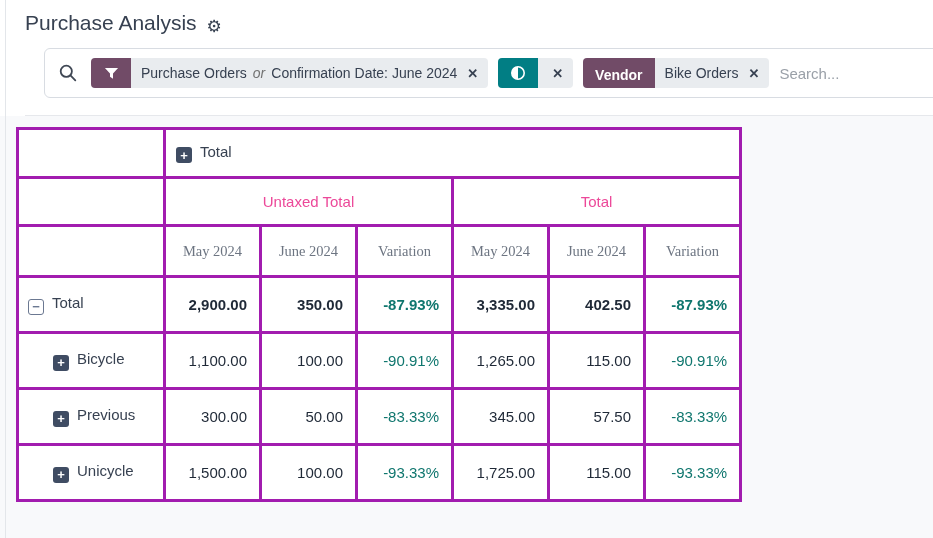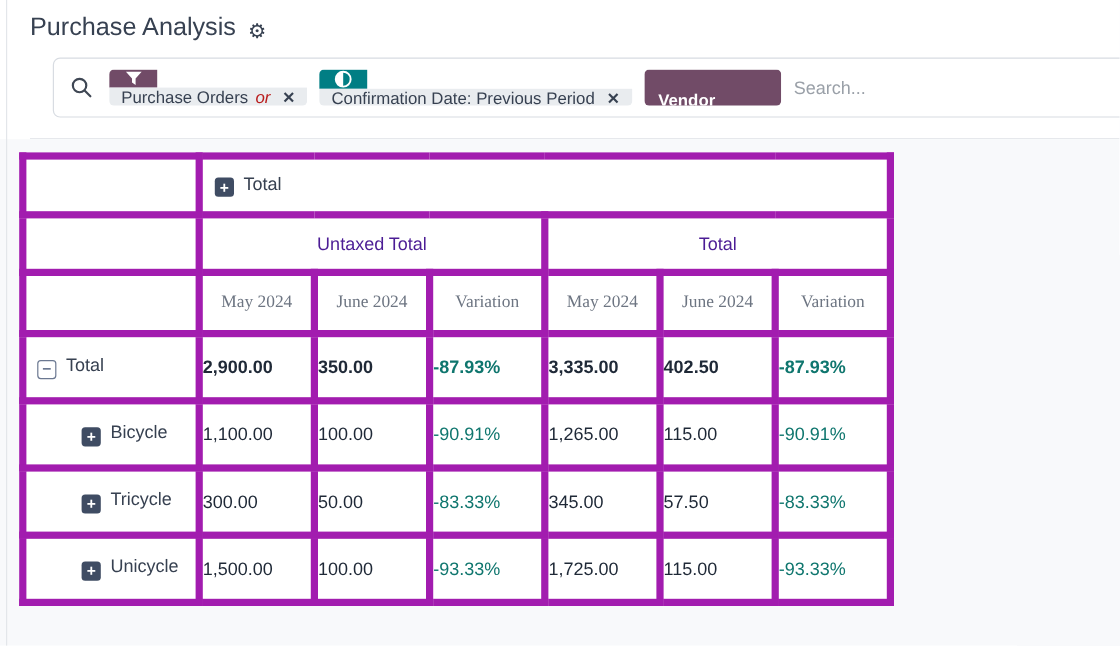--- a/index.html
+++ b/index.html
@@ -10,47 +10,47 @@
   
   .topbar { padding: 11px 0 0 25px; background:#fff; }
   .page-title { display:inline-flex; align-items:flex-end; gap:10px; font-size:21px; color:#374151; }
   .gear { font-size:17px; color:#374151; cursor:pointer; line-height:1; }
 
   
   .searchbox { margin: 13px 0 0 19px; width: 930px; border:1px solid #d8dce2;
     border-radius:6px; background:#fff; display:flex; padding:9px 10px 9px 0; }
   .search-icon-wrap { width:46px; display:flex; align-items:center; justify-content:center; flex:0 0 46px; }
   .facet-area { display:flex; flex-wrap:wrap; align-items:center; gap:9px 10px; flex:1 1 auto; }
-  .facet { display:inline-flex; height:30px; border-radius:4px; overflow:hidden; font-size:14px;flex-direction:column; }
+  .facet { display:inline-flex; height:30px; border-radius:4px; overflow:hidden; font-size:14px; }
   .facet-icon-box { width:40px; display:flex; align-items:center; justify-content:center; color:#fff; }
   .facet-icon-box.purple { background:#714B67; }
   .facet-icon-box.teal { background:#017E84; }
   .facet-name-box { background:#714B67; color:#fff; font-weight:bold; display:flex; align-items:center; padding:17px 12px; font-size:14px; }
   .facet-body { background:#e9ecef; display:flex; align-items:center; gap:6px; padding:0 10px; color:#374151; }
-  .facet-body .or { font-style:italic; color:#b91c1c;text-align:right; }
+  .facet-body .or { font-style:italic; color:#737373;text-align:right; }
   .facet-x { color:#374151; font-size:13px; font-weight:bold; cursor:pointer; padding-left:4px; }
   .search-input { border:none; outline:none; font-size:15px; color:#374151; flex:1 1 120px; min-width:110px; background:transparent; }
   .search-input::placeholder { color:#9aa0a8; }
 
   .separator { margin-top:17px; height:1px; background:#e6e8ec; }
 
   
   .content { background:#f8f9fb; height:100%; padding:11px 0 0 16px; }
   table.pivot { border-collapse:collapse; table-layout:fixed; width:723px; font-size:15px; }
   table.pivot col.rowhdr { width:147px; }
   table.pivot col.val { width:96px; }
-  table.pivot th, table.pivot td { border:6px solid #a21caf; background:#fff; font-weight:normal; }
+  table.pivot th, table.pivot td { border:3px solid #a21caf; background:#fff; font-weight:normal; }
   td.corner { border:none; background:transparent; }
   th.col-root { text-align:left; padding-left:10px; height:49px; color:#374151; cursor:pointer; }
-  th.measure { text-align:center; height:48px; color:#4c1d95; cursor:pointer; }
+  th.measure { text-align:center; height:48px; color:#ec4899; cursor:pointer; }
   th.subcol { text-align:center; height:51px; color:#6d7582; font-size:14.5px; cursor:pointer;font-family:Liberation Serif, serif; }
   th.rowlbl { text-align:left; color:#374151; height:56px; cursor:pointer; }
   th.rowlbl.lvl0 { padding-left:9px; }
-  th.rowlbl.lvl1 { padding-left:46px; }
-  td.cell { padding-right:28px; color:#1f2937; font-weight:600; }
+  th.rowlbl.lvl1 { padding-left:34px; }
+  td.cell { text-align:right; padding-right:12px; color:#1f2937; font-weight:600; }
   tr.total-row td.cell { font-weight:bold; }
   td.cell.neg { color:#0f766e; }
   .plus-badge { display:inline-flex; width:16px; height:16px; background:#3f4c63; border-radius:3px;
     color:#fff; align-items:center; justify-content:center; font-size:13px; font-weight:bold;
     vertical-align:-3px; margin-right:8px; cursor:pointer; line-height:1; }
   .minus-badge { display:inline-flex; width:16px; height:16px; border:1.5px solid #6b7891; border-radius:3px;
     color:#6b7891; align-items:center; justify-content:center; font-size:13px; font-weight:bold;
     vertical-align:-3px; margin-right:8px; cursor:pointer; line-height:1; background:#fff; }
 </style>
 </head>
@@ -75,33 +75,33 @@
 
       <div class="facet">
         <div class="facet-icon-box purple">
           <svg width="15" height="15" viewBox="0 0 16 16">
             <path d="M1 2 L15 2 L9.6 8 L9.6 13.6 L6.4 11.4 L6.4 8 Z" fill="#fff"></path>
           </svg>
         </div>
         <div class="facet-body">
           <span>Purchase Orders</span>
           <span class="or">or</span>
+          <span>Confirmation Date: June 2024</span>
           <span class="facet-x">✕</span>
         </div>
       </div>
 
       <div class="facet">
         <div class="facet-icon-box teal">
           <svg width="16" height="16" viewBox="0 0 16 16">
             <circle cx="8" cy="8" r="6.2" fill="none" stroke="#fff" stroke-width="1.6"></circle>
             <path d="M8 1.8 A6.2 6.2 0 0 0 8 14.2 Z" fill="#fff"></path>
           </svg>
         </div>
         <div class="facet-body">
-          <span>Confirmation Date: Previous Period</span>
           <span class="facet-x">✕</span>
         </div>
       </div>
 
       <div class="facet">
         <div class="facet-name-box">Vendor</div>
         <div class="facet-body">
           <span>Bike Orders</span>
           <span class="facet-x">✕</span>
         </div>
@@ -160,21 +160,21 @@
         <tr>
           <th class="rowlbl lvl1"><span class="plus-badge">+</span><span>Bicycle</span></th>
           <td class="cell">1,100.00</td>
           <td class="cell">100.00</td>
           <td class="cell neg">-90.91%</td>
           <td class="cell">1,265.00</td>
           <td class="cell">115.00</td>
           <td class="cell neg">-90.91%</td>
         </tr>
         <tr>
-          <th class="rowlbl lvl1"><span class="plus-badge">+</span><span>Tricycle</span></th>
+          <th class="rowlbl lvl1"><span class="plus-badge">+</span><span>Previous</span></th>
           <td class="cell">300.00</td>
           <td class="cell">50.00</td>
           <td class="cell neg">-83.33%</td>
           <td class="cell">345.00</td>
           <td class="cell">57.50</td>
           <td class="cell neg">-83.33%</td>
         </tr>
         <tr>
           <th class="rowlbl lvl1"><span class="plus-badge">+</span><span>Unicycle</span></th>
           <td class="cell">1,500.00</td>

